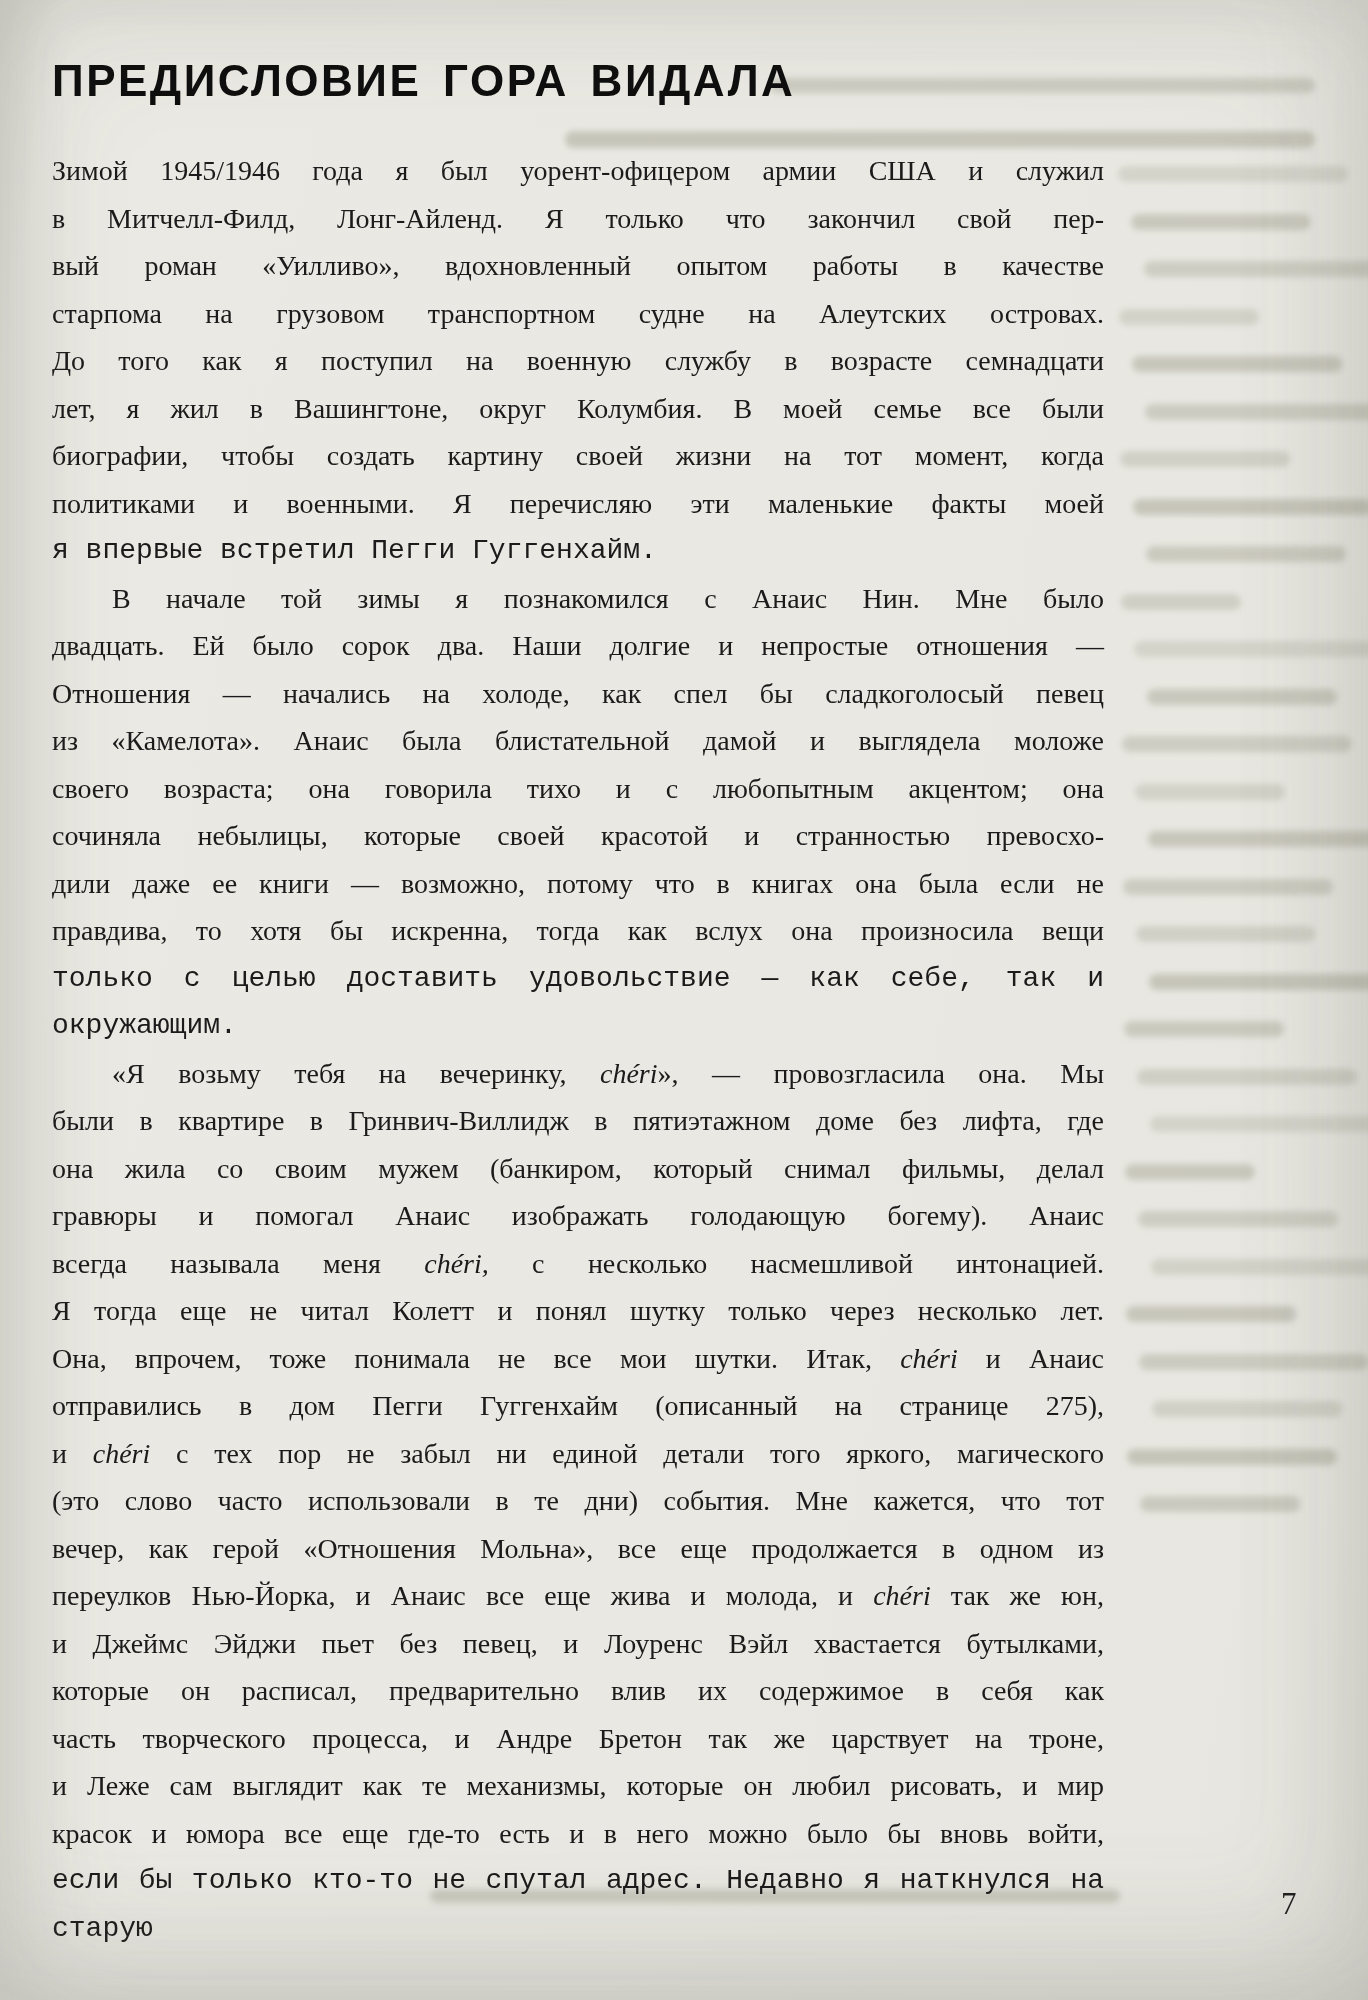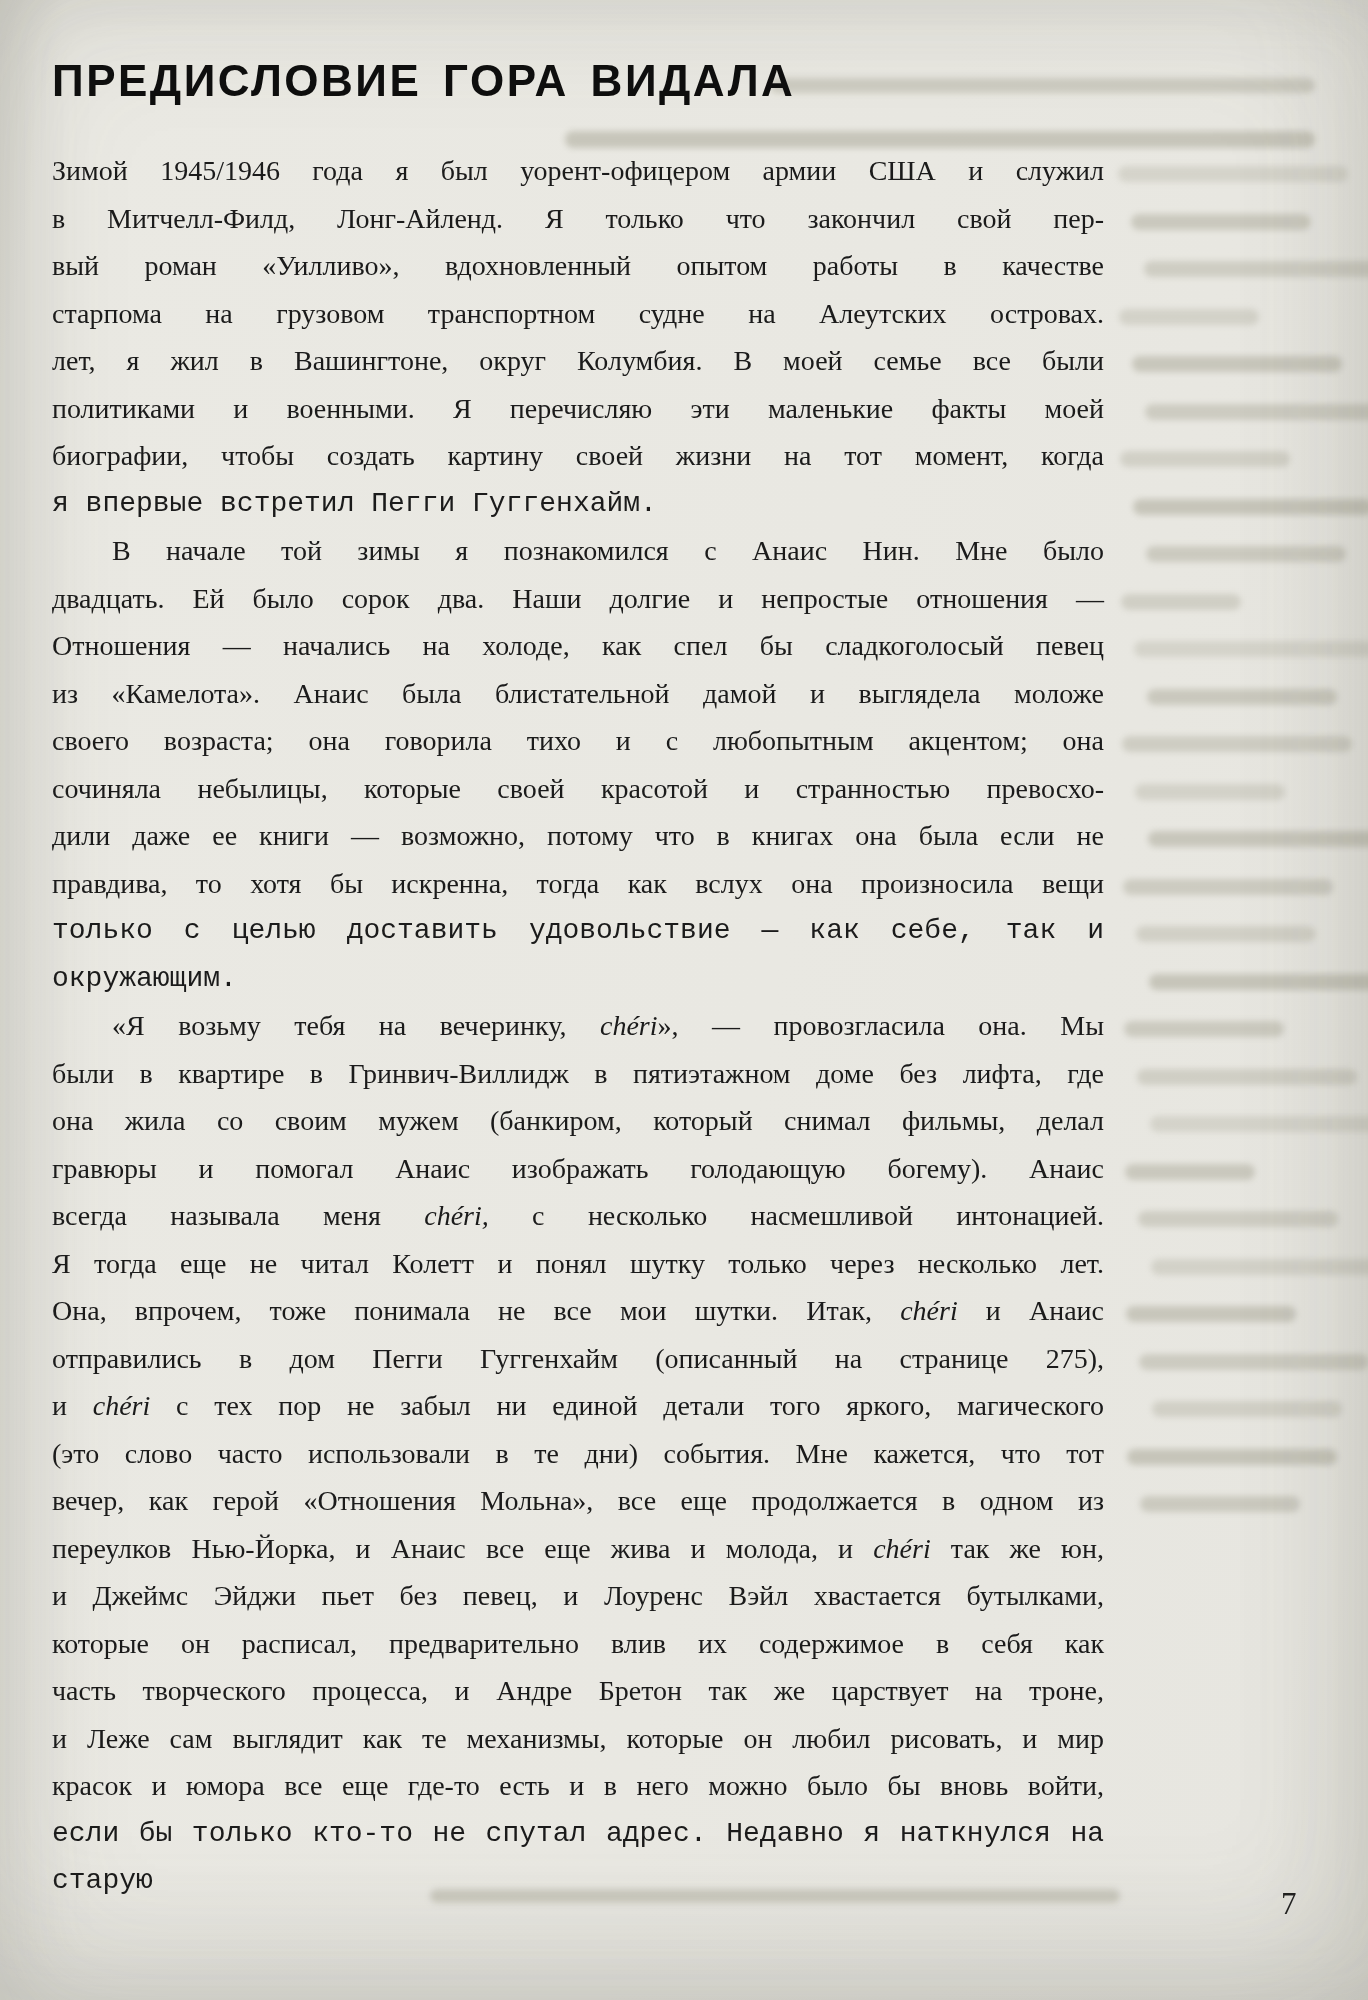--- a/index.html
+++ b/index.html
@@ -109,23 +109,24 @@
       <div class="gline" style="left: 1127px; top: 1448.5px; width: 210px; height: 16px; opacity: 0.48;"></div>
       <div class="gline" style="left: 1140px; top: 1496px; width: 160px; height: 16px; opacity: 0.413333;"></div>
     </div>
   <h1 class="heading">ПРЕДИСЛОВИЕ ГОРА ВИДАЛА</h1>
   <main class="body-text" id="body-text">
       <div class="para">
         <div class="line"><span>Зимой 1945/1946 года я был уорент-офицером армии США и служил</span></div>
         <div class="line"><span>в Митчелл-Филд, Лонг-Айленд. Я только что закончил свой пер-</span></div>
         <div class="line"><span>вый роман «Уилливо», вдохновленный опытом работы в качестве</span></div>
         <div class="line"><span>старпома на грузовом транспортном судне на Алеутских островах.</span></div>
+        <div class="line"><span>До того как я поступил на военную службу в возрасте семнадцати</span></div>
         <div class="line"><span>лет, я жил в Вашингтоне, округ Колумбия. В моей семье все были</span></div>
+        <div class="line"><span>биографии, чтобы создать картину своей жизни на тот момент, когда</span></div>
         <div class="line"><span>политиками и военными. Я перечисляю эти маленькие факты моей</span></div>
-        <div class="line"><span>биографии, чтобы создать картину своей жизни на тот момент, когда</span></div>
         <div class="line last"><span>я впервые встретил Пегги Гуггенхайм.</span></div>
       </div>
       <div class="para">
         <div class="line indent"><span>В начале той зимы я познакомился с Анаис Нин. Мне было</span></div>
         <div class="line"><span>двадцать. Ей было сорок два. Наши долгие и непростые отношения —</span></div>
         <div class="line"><span>Отношения — начались на холоде, как спел бы сладкоголосый певец</span></div>
         <div class="line"><span>из «Камелота». Анаис была блистательной дамой и выглядела моложе</span></div>
         <div class="line"><span>своего возраста; она говорила тихо и с любопытным акцентом; она</span></div>
         <div class="line"><span>сочиняла небылицы, которые своей красотой и странностью превосхо-</span></div>
         <div class="line"><span>дили даже ее книги — возможно, потому что в книгах она была если не</span></div>

